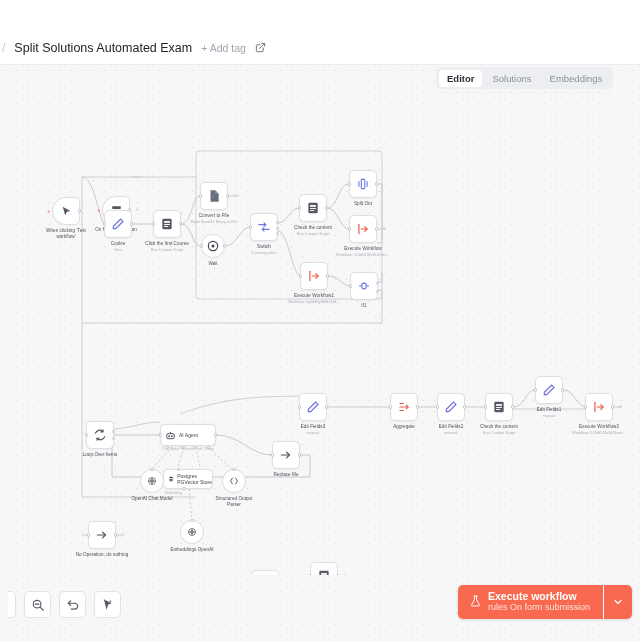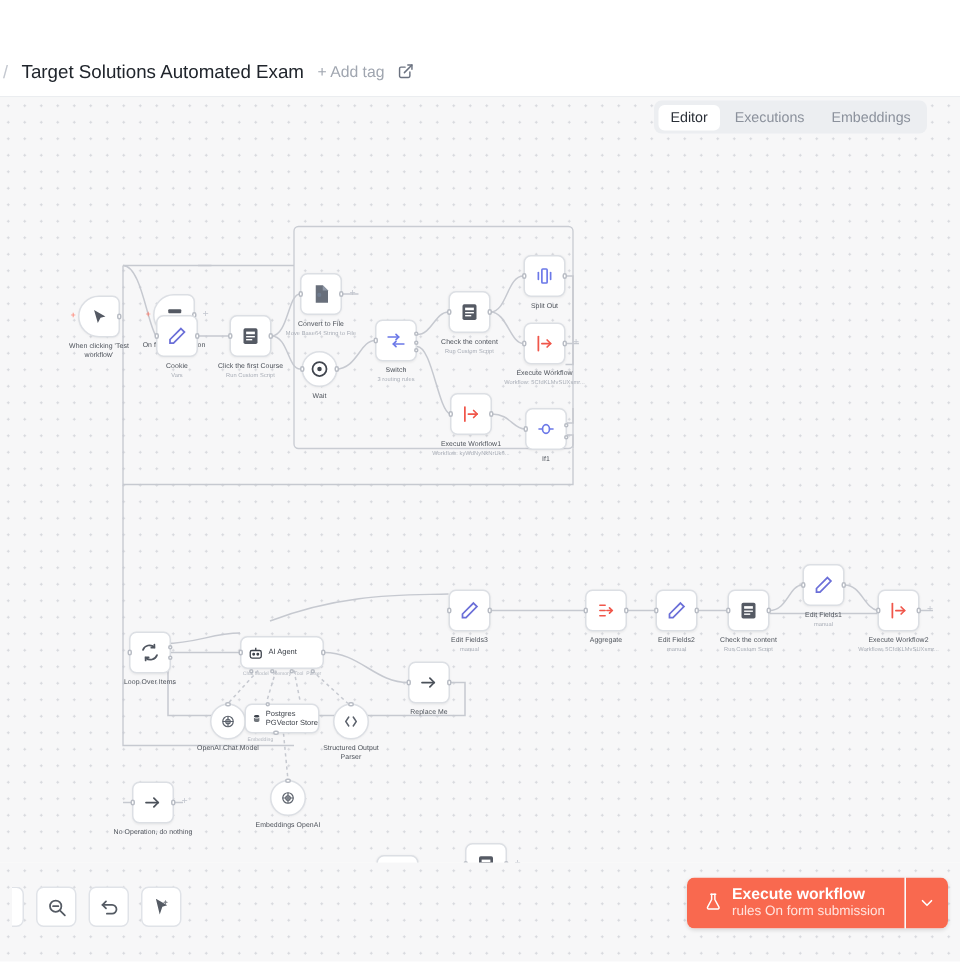--- a/index.html
+++ b/index.html
@@ -52,21 +52,21 @@
   .tabs {
     position: absolute; left: 436px; top: 67px;
     height: 22px; background: #eceef1; border-radius: 5px;
     display: flex; align-items: center; padding: 3px; gap: 2px;
     z-index: 30;
   }
   .tab {
     font-size: 9.5px; color: #8b919c; padding: 3px 8px;
     border-radius: 4px; white-space: nowrap; cursor: pointer;
   }
-  .tab.active { background: #fff; color: #2b3038; font-weight: normal; }
+  .tab.active { background: #fff; color: #2b3038; font-weight: bold; }
 
   
   #edges { position: absolute; left: 0; top: 0; width: 640px; height: 510px; }
   #edges path { fill: none; stroke: #c6c9d0; stroke-width: 1; }
   #edges path.thin { stroke-width: .9; }
   #edges path.dash { stroke-dasharray: 2.2 2.2; stroke: #c6c9d0; }
   #edges rect.grp { fill: none; stroke: #c9ccd3; stroke-width: .9; }
 
   
   .node { position: absolute; z-index: 10; }
@@ -155,21 +155,21 @@
   }
 </style>
 </head>
 <body>
 
 <div id="app">
 
 
   <div class="hdr">
     <span class="slash">/</span>
-    <span class="wf-name">Target Solutions Automated Exam</span>
+    <span class="wf-name">Split Solutions Automated Exam</span>
     <span class="addtag">+ Add tag</span>
     <span class="share-ico">
       <svg class="gi" width="11" height="11" viewBox="0 0 24 24" fill="none" stroke="currentColor" stroke-width="2.1" stroke-linecap="round" stroke-linejoin="round">
         <path d="M18 13v6a2 2 0 0 1-2 2H5a2 2 0 0 1-2-2V8a2 2 0 0 1 2-2h6"></path>
           <polyline points="15 3 21 3 21 9"></polyline>
           <line x1="10" y1="14" x2="21" y2="3"></line>
       </svg>
     </span>
   </div>
 
@@ -625,21 +625,21 @@
       </div>
 
     </div>
 
   </div>
 
   <div class="canvas-footer"></div>
 
   <div class="tabs">
     <div class="tab active">Editor</div>
-    <div class="tab">Executions</div>
+    <div class="tab">Solutions</div>
     <div class="tab">Embeddings</div>
   </div>
 
   <div class="toolbar">
     <div class="tbtn partial"></div>
     <div class="tbtn">
       <span>
         <svg class="gi" width="14" height="14" viewBox="0 0 24 24" fill="none" stroke="currentColor" stroke-width="2" stroke-linecap="round">
             <circle cx="10.5" cy="10.5" r="6.5"></circle>
             <path d="M15.5 15.5L21 21"></path>

